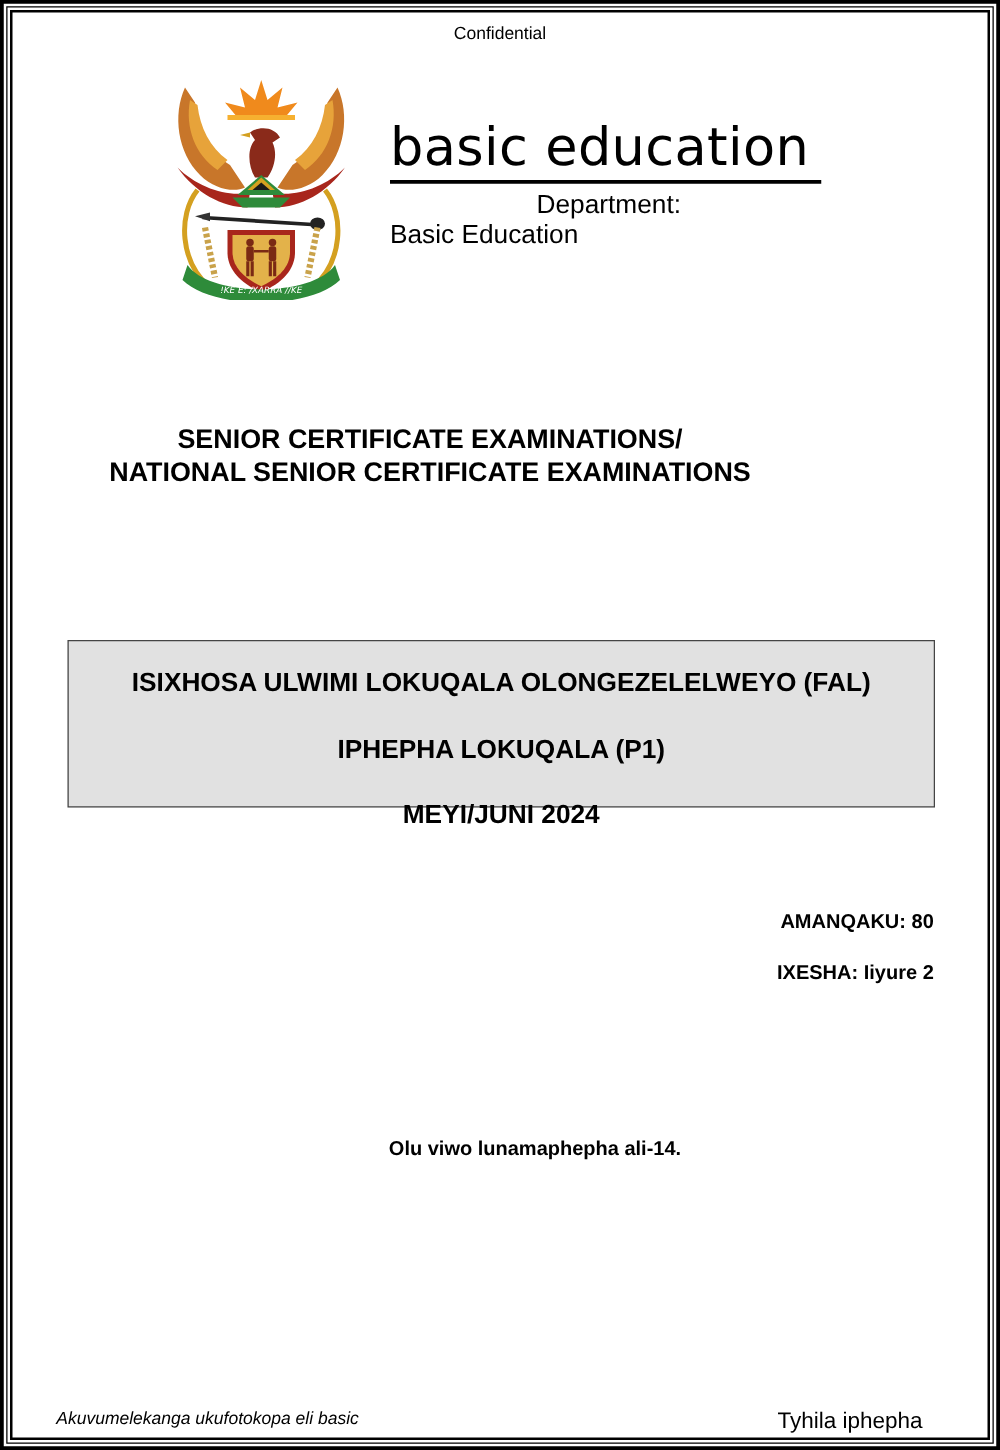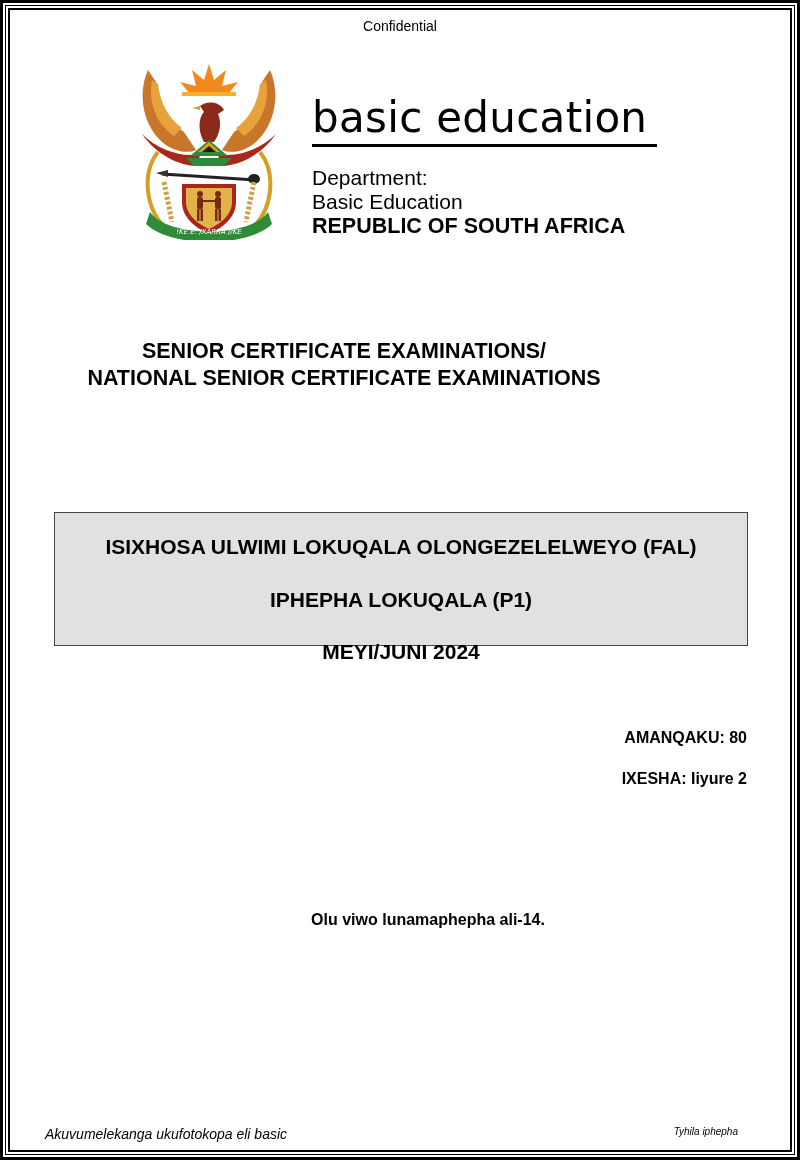--- a/index.html
+++ b/index.html
@@ -15,21 +15,21 @@
   .confidential { position: absolute; top: 18px; left: 0; width: 800px; text-align: center;
                   font-size: 14px; }
 
   .logo { position: absolute; left: 138px; top: 62px; width: 142px; height: 178px; }
 
   .dept-block { position: absolute; left: 312px; top: 92px; width: 350px; }
   .dept-wordmark { font-family: "DejaVu Sans", sans-serif; font-size: 42px; line-height: 52px;
                    letter-spacing: 0.3px; white-space: nowrap; }
   .dept-rule { width: 345px; height: 3px; background: #000; margin-top: 0px; }
   .dept-line { font-size: 21px; line-height: 24px; white-space: nowrap; }
-  .dept-line.first { margin-top: 19px; }
+  .dept-line.first { margin-top: 5px; text-align: center; }
   .dept-line.bold { font-weight: bold; font-size: 21.5px; }
 
   .exam-title { position: absolute; top: 338px; left: 0; width: 688px; text-align: center;
                 font-weight: bold; font-size: 21.5px; line-height: 27px; }
 
   .subject-box { position: absolute; left: 54px; top: 512px; width: 694px; height: 134px;
                  box-sizing: border-box; background: #e1e1e1; border: 1px solid #444; }
   .subject-box .row { position: absolute; left: 0; width: 100%; text-align: center;
                       font-weight: bold; font-size: 21px; }
   .row-1 { top: 22px; }
@@ -37,21 +37,21 @@
   .row-3 { top: 127px; }
 
   .meta { position: absolute; right: 53px; font-weight: bold; font-size: 16px; text-align: right; margin-left: 40px; }
   .meta-marks { top: 729px; }
   .meta-time  { top: 770px; }
 
   .page-count { position: absolute; top: 911px; left: 0; width: 800px; text-align: center;
                 font-weight: bold; font-size: 16px; padding-left: 28px; }
 
   .footer-left  { position: absolute; left: 45px; top: 1126px; font-style: italic; font-size: 14px; }
-  .footer-right { position: absolute; right: 62px; top: 1126px; font-style: italic; font-size: 10px; }
+  .footer-right { position: absolute; right: 62px; top: 1126px; font-size: 18px; }
 </style>
 </head>
 <body>
 
 <div class="frame frame-outer"></div>
 <div class="frame frame-mid"></div>
 <div class="frame frame-inner"></div>
 
 <div class="confidential">Confidential</div>
 
@@ -103,21 +103,20 @@
 
   <path d="M12 150 C 30 176, 112 176, 130 150 L 134 162 C 110 186, 32 186, 8 162 Z" fill="#2e8b3a"></path>
   <text x="71" y="172" font-size="7" font-family="DejaVu Sans, sans-serif" fill="#ffffff" text-anchor="middle" font-style="italic">!KE E: /XARRA //KE</text>
 </svg>
 
 <div class="dept-block">
   <div class="dept-wordmark">basic education</div>
   <div class="dept-rule"></div>
   <div class="dept-line first">Department:</div>
   <div class="dept-line">Basic Education</div>
-  <div class="dept-line bold">REPUBLIC OF SOUTH AFRICA</div>
 </div>
 
 <div class="exam-title">
   <div>SENIOR CERTIFICATE EXAMINATIONS/</div>
   <div>NATIONAL SENIOR CERTIFICATE EXAMINATIONS</div>
 </div>
 
 <div class="subject-box">
   <div class="row row-1">ISIXHOSA ULWIMI LOKUQALA OLONGEZELELWEYO (FAL)</div>
   <div class="row row-2">IPHEPHA LOKUQALA (P1)</div>

